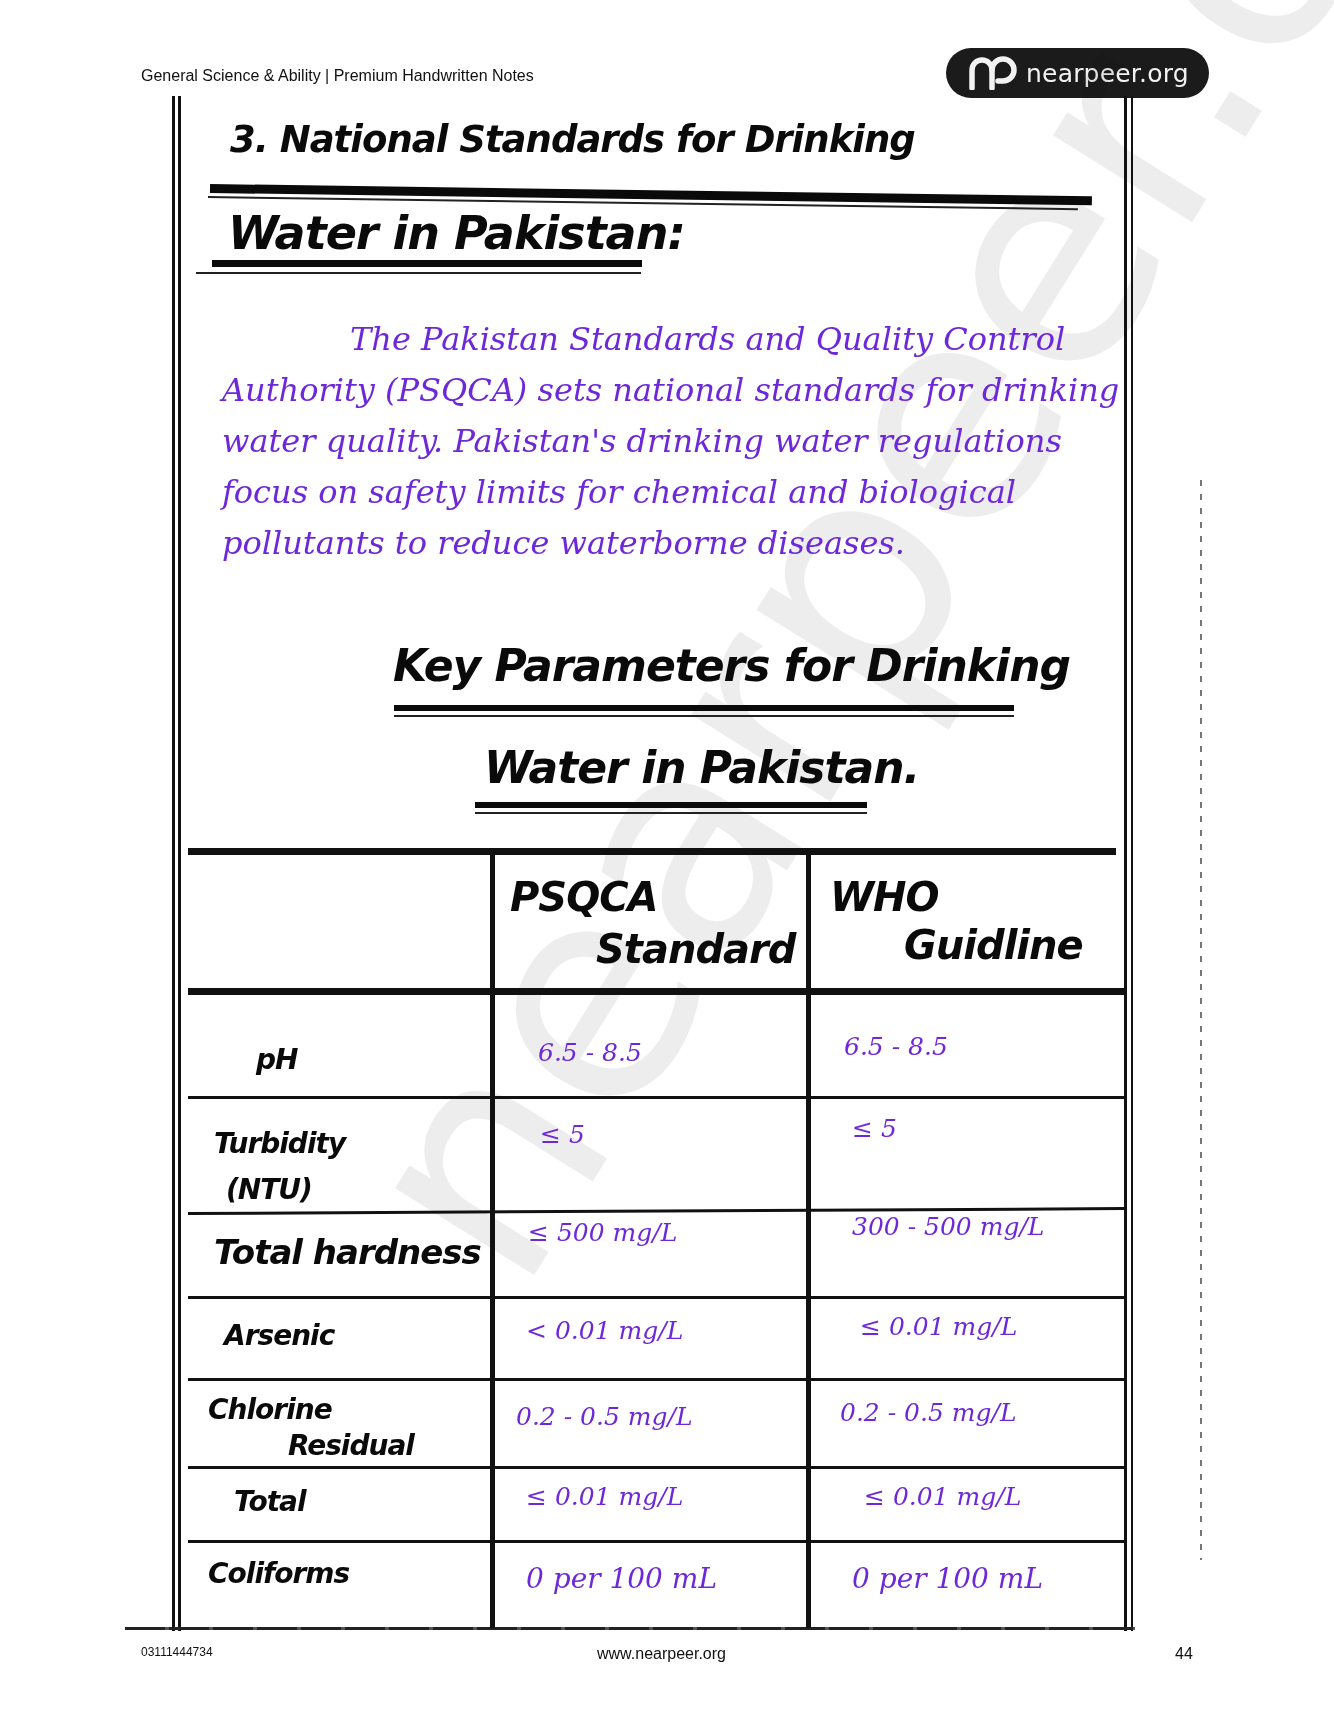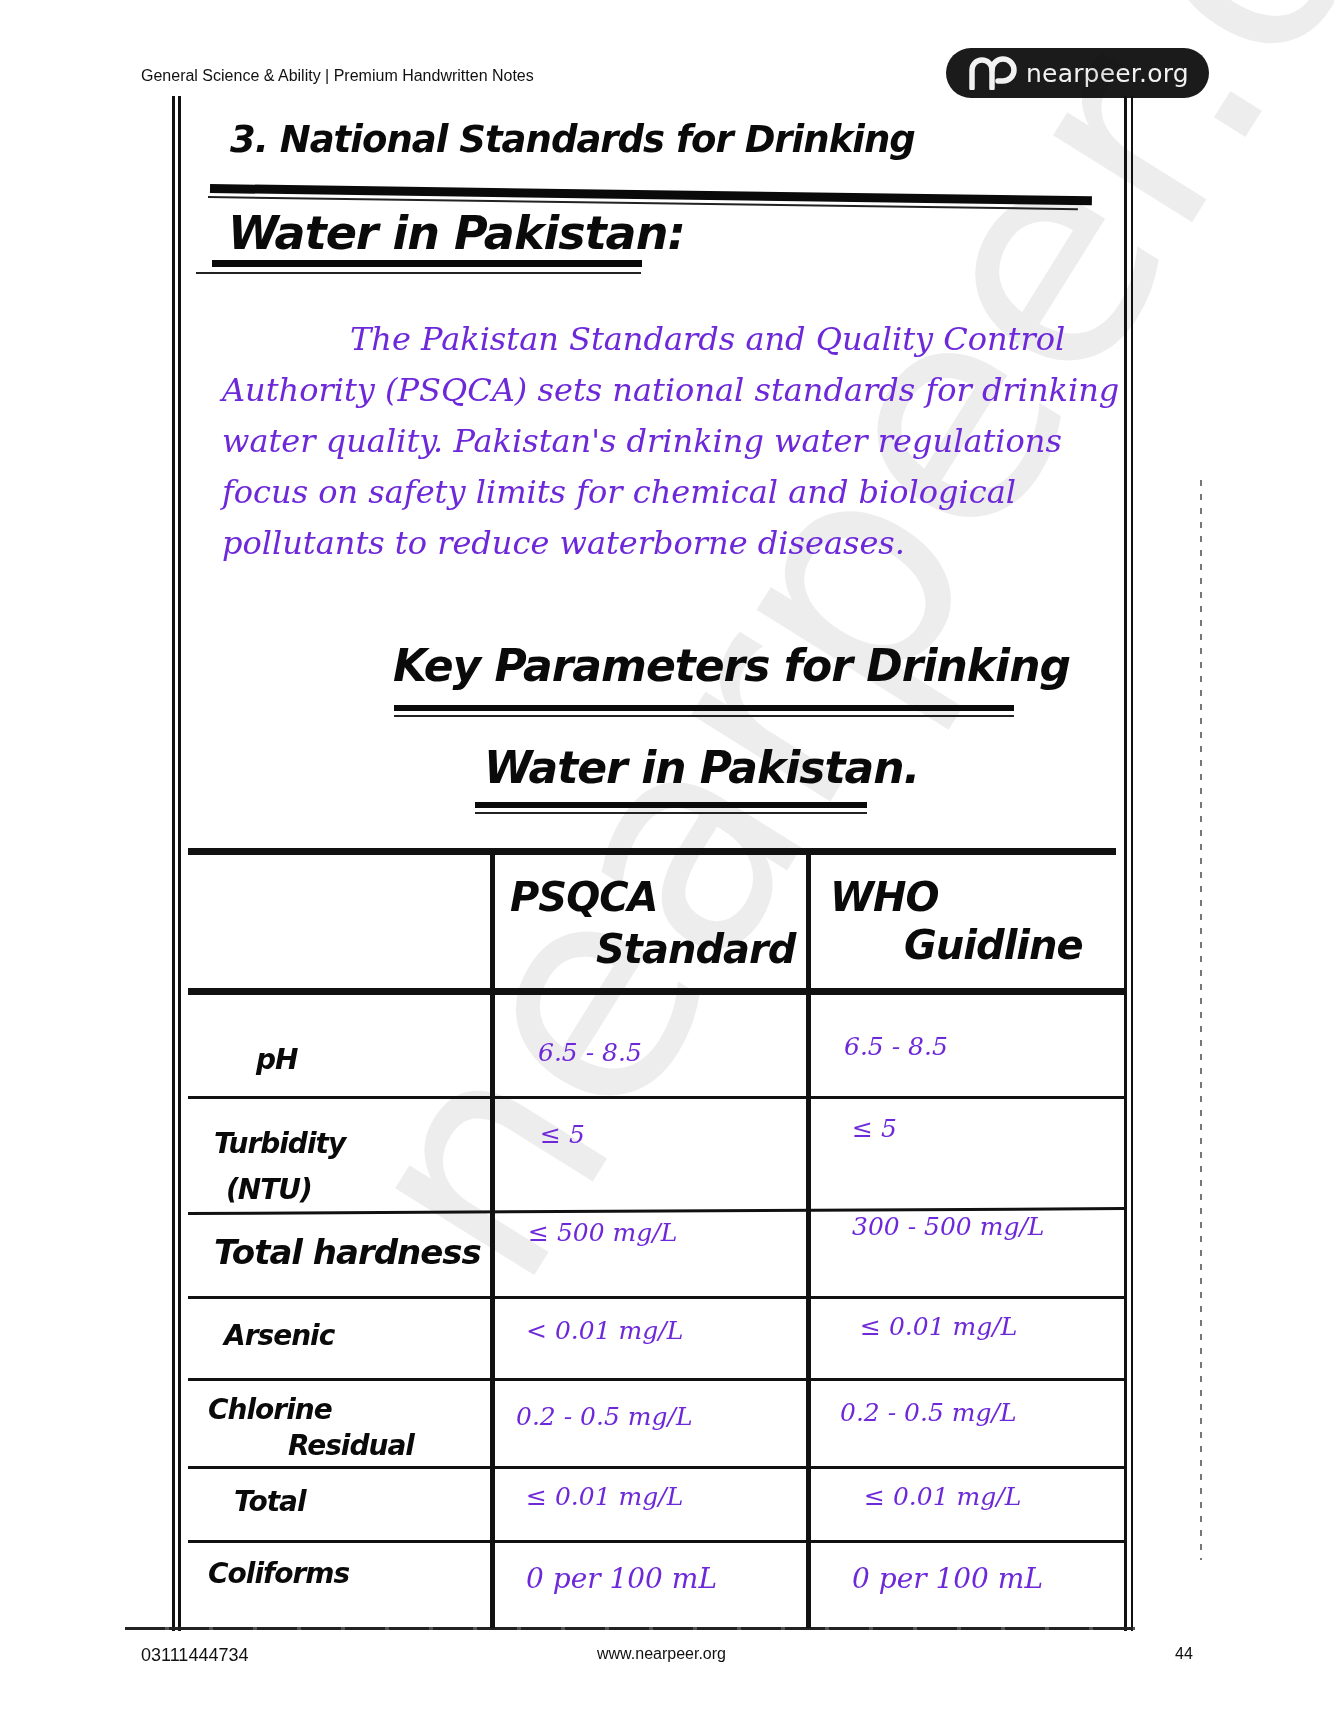--- a/index.html
+++ b/index.html
@@ -54,21 +54,21 @@
   .cell { position: absolute; }
   .th { font-size: 40px; letter-spacing: -1px; }
   .td-param { font-size: 28px; letter-spacing: -1px; line-height: 40px; }
   .td-val { font-size: 25px; }
 
   .watermark { position: absolute; left: 150px; top: 560px; font-size: 300px;
                font-family: "DejaVu Sans", sans-serif; color: rgba(0,0,0,0.07);
                transform: rotate(-58deg); transform-origin: center; white-space: nowrap;
                pointer-events: none; width: 1200px; }
 
-  .footer-left   { position: absolute; left: 141px; top: 1645px; font-size: 18px; }
+  .footer-left   { position: absolute; left: 141px; top: 1645px; font-size: 12px; }
   .footer-center { position: absolute; left: 597px; top: 1645px; font-size: 16px; }
   .footer-right  { position: absolute; left: 1175px; top: 1645px; font-size: 16px; }
 </style>
 </head>
 <body>
 
 <div class="header-text">General Science &amp; Ability | Premium Handwritten Notes</div>
 <div class="logo-pill">
   <svg class="logo-mark" viewBox="0 0 52 34">
     <path d="M4 32 V14 A10 10 0 0 1 24 14 V32" fill="none" stroke="#f2f2f2" stroke-width="5.5" stroke-linecap="round"></path>

